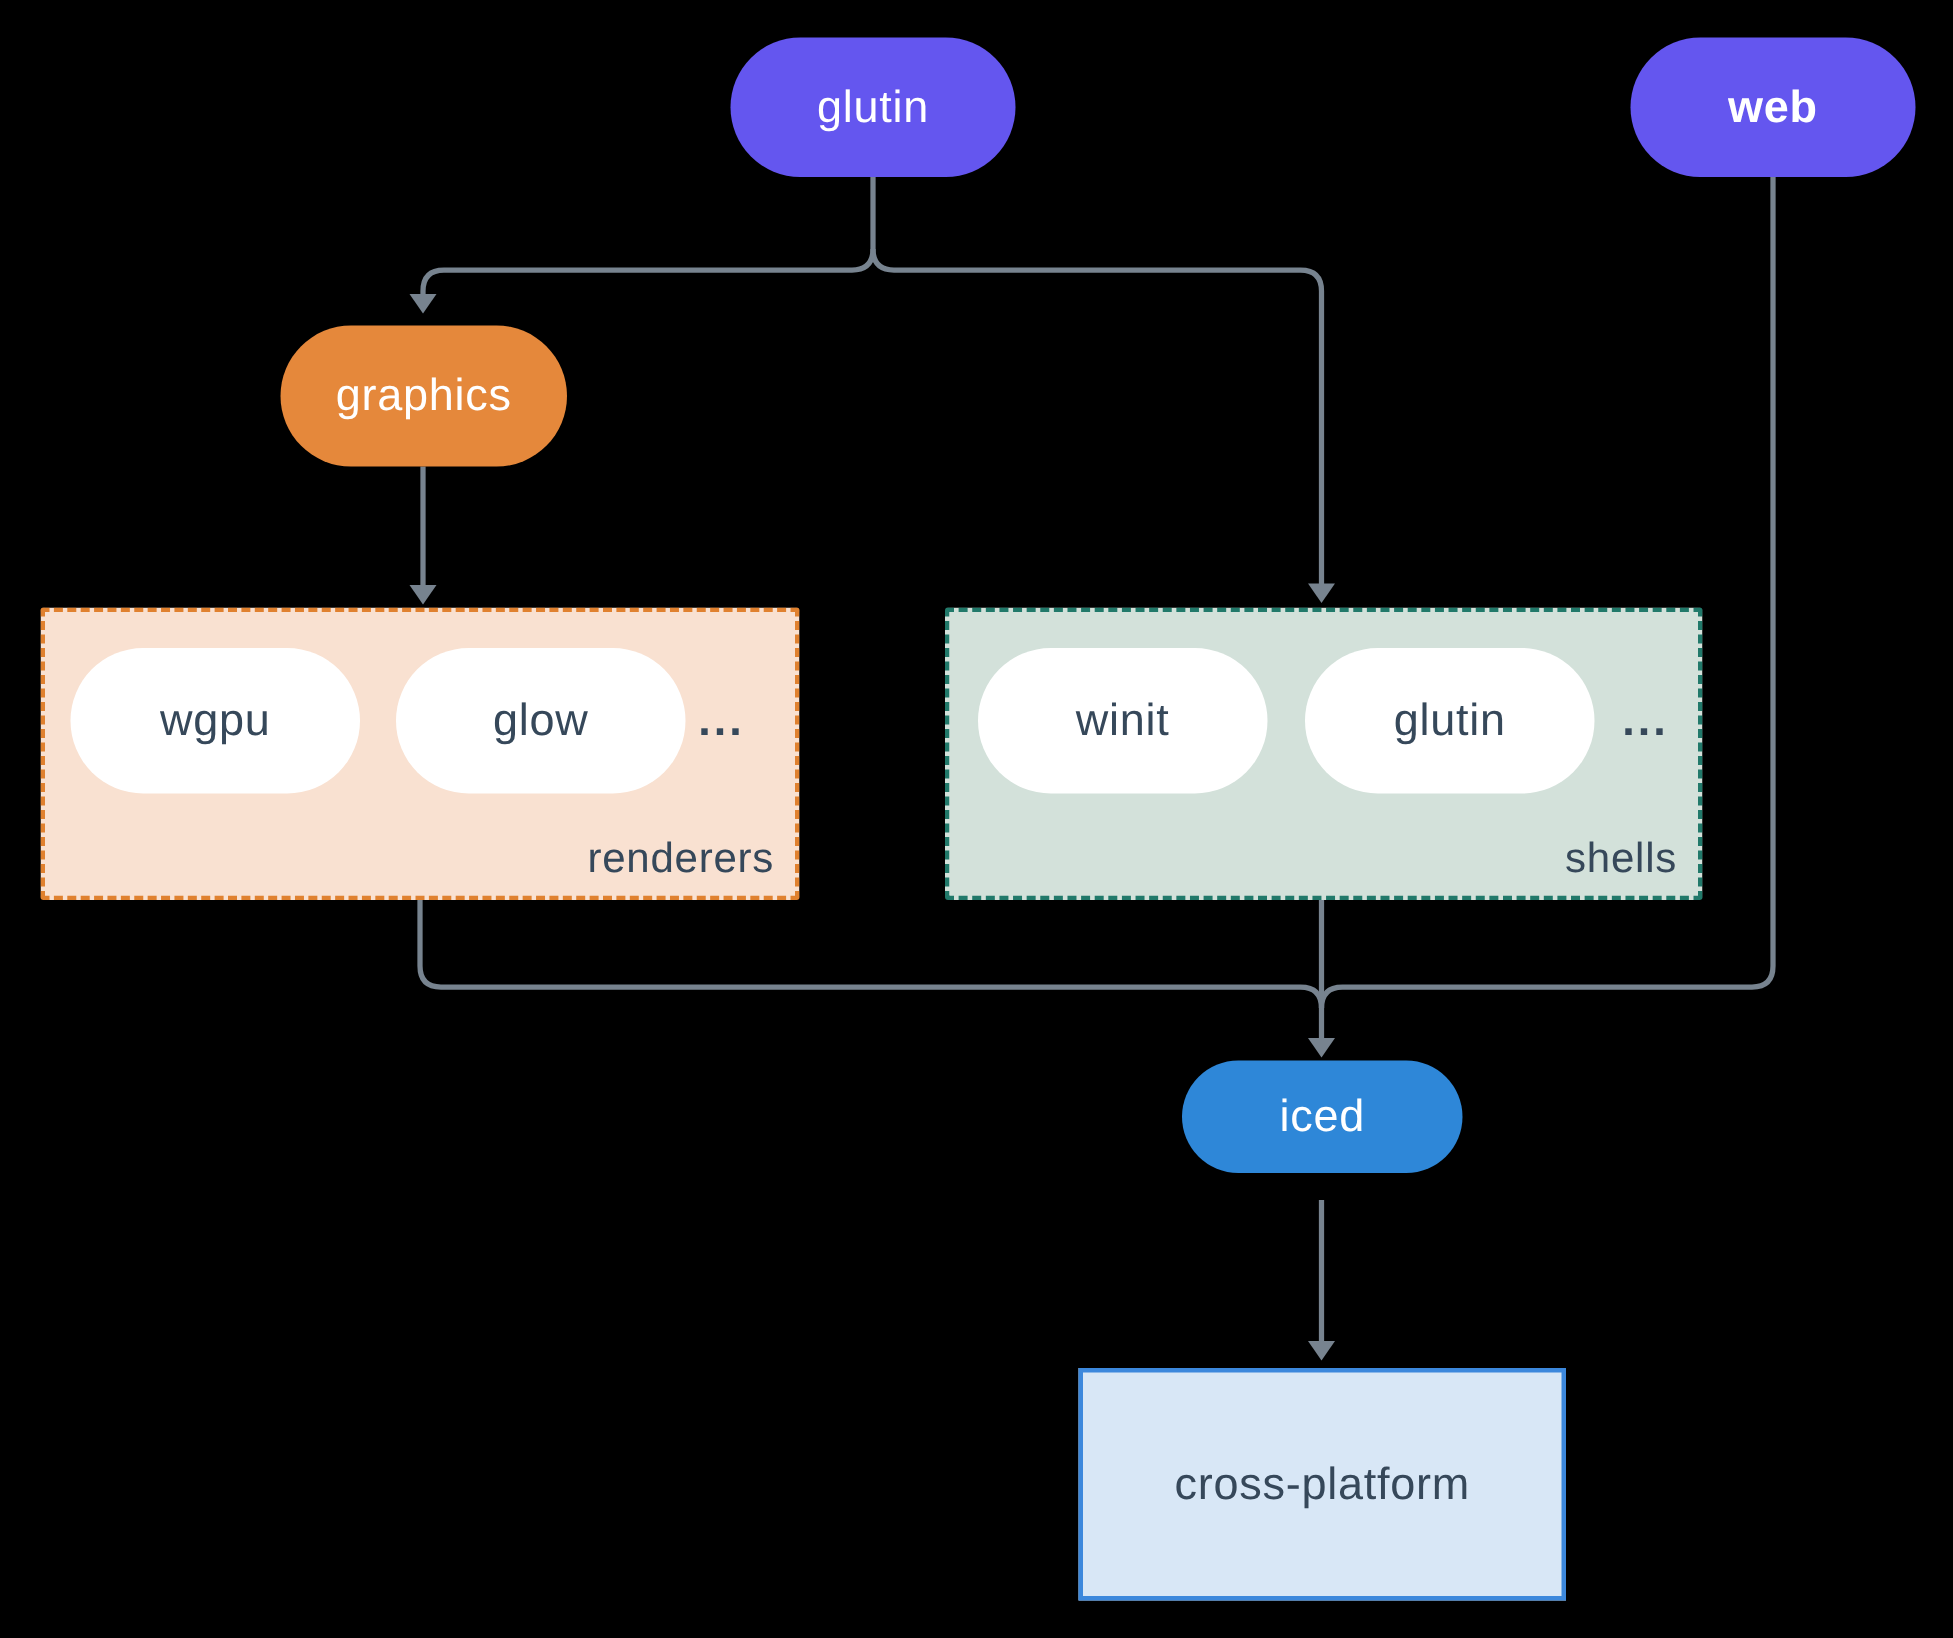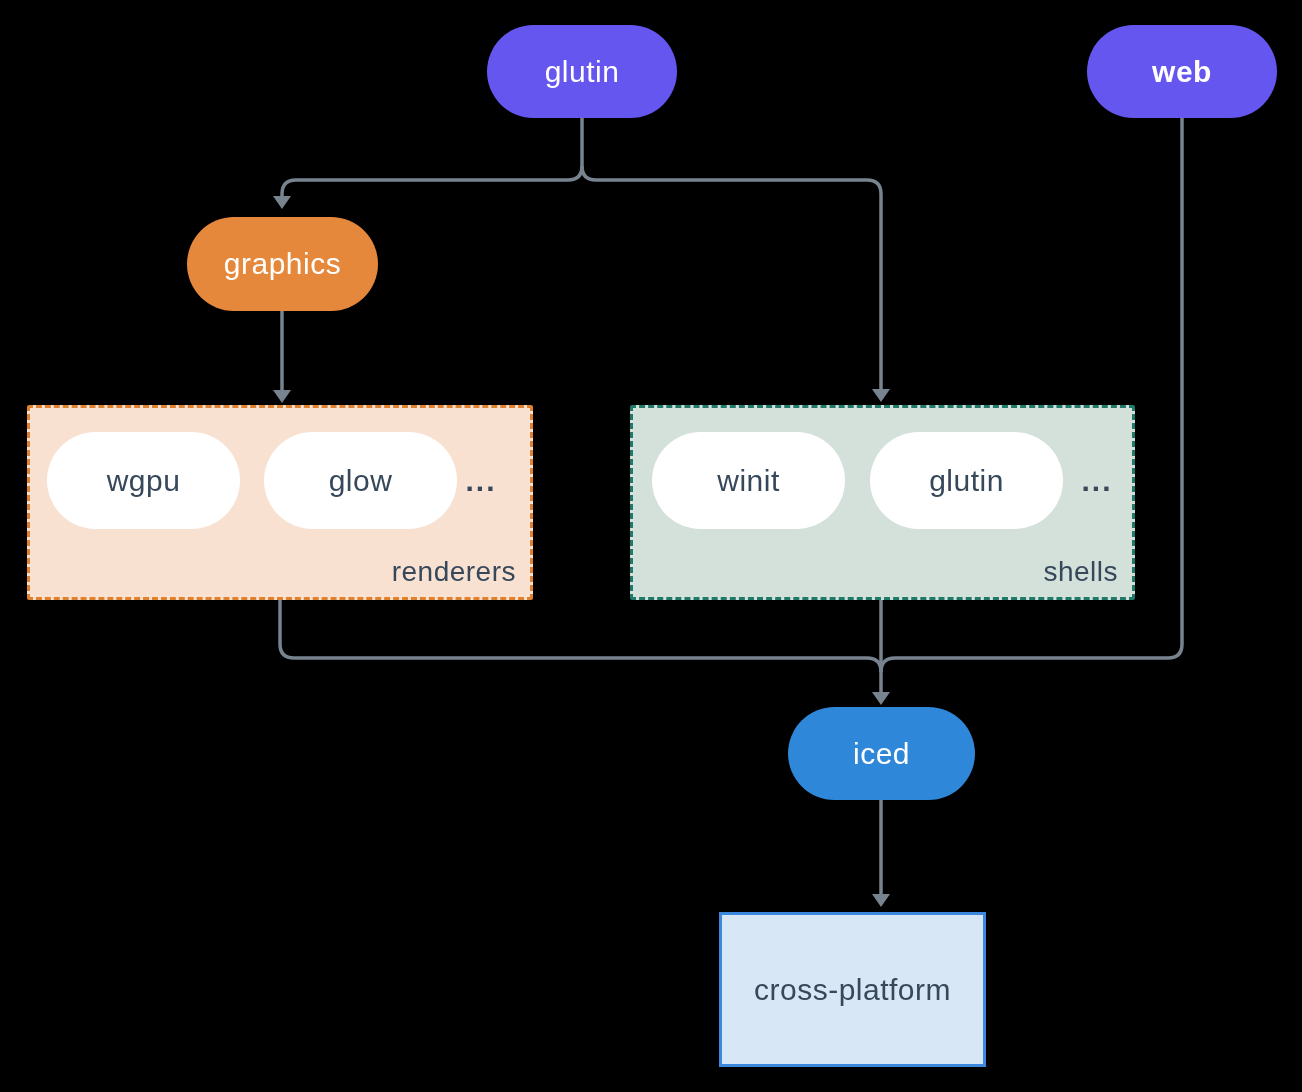--- a/index.html
+++ b/index.html
@@ -30,21 +30,21 @@
   .pill{
     position:absolute;display:flex;align-items:center;justify-content:center;
     border-radius:50px;font-size:30px;letter-spacing:0.5px;
   }
   .pill.colored{color:var(--pill-text);}
   .pill.white{background:#ffffff;color:var(--ink);}
 
   #node-native{left:487px;top:25px;width:190px;height:93px;background:var(--purple);}
   #node-web{left:1087px;top:25px;width:190px;height:93px;background:var(--purple);font-weight:bold;}
   #node-graphics{left:187px;top:217px;width:191px;height:94px;background:var(--orange);}
-  #node-iced{left:788px;top:707px;width:187px;height:93px;background:var(--blue);}
+  #node-iced{left:788px;top:707px;width:187px;height:75px;background:var(--blue);}
 
   .group{
     position:absolute;box-sizing:border-box;
     border:3px dashed;border-radius:2px;padding-left:37px;
   }
   #group-renderers{
     left:27px;top:405px;width:506px;height:195px;
     background:var(--renderers-fill);border-color:var(--renderers-border);
   }
   #group-shells{
@@ -62,21 +62,21 @@
     font-size:30px;font-weight:bold;color:var(--ink);letter-spacing:2px;
   }
   #ellipsis-renderers{left:421px;}
   #ellipsis-shells{left:434px;}
   .group-label{
     position:absolute;right:14px;bottom:9px;
     font-size:28px;color:var(--ink);letter-spacing:0.5px;
   }
 
   .app-box{
-    position:absolute;left:719px;top:912px;width:267px;height:155px;
+    position:absolute;left:719px;top:912px;width:325px;height:155px;
     box-sizing:border-box;background:var(--app-fill);
     border:3px solid var(--app-border);
     display:flex;align-items:center;justify-content:center;
     font-size:30px;line-height:47px;color:var(--ink);text-align:center;letter-spacing:0.5px;
   }
 </style>
 </head>
 <body>
 
 <div class="canvas">

